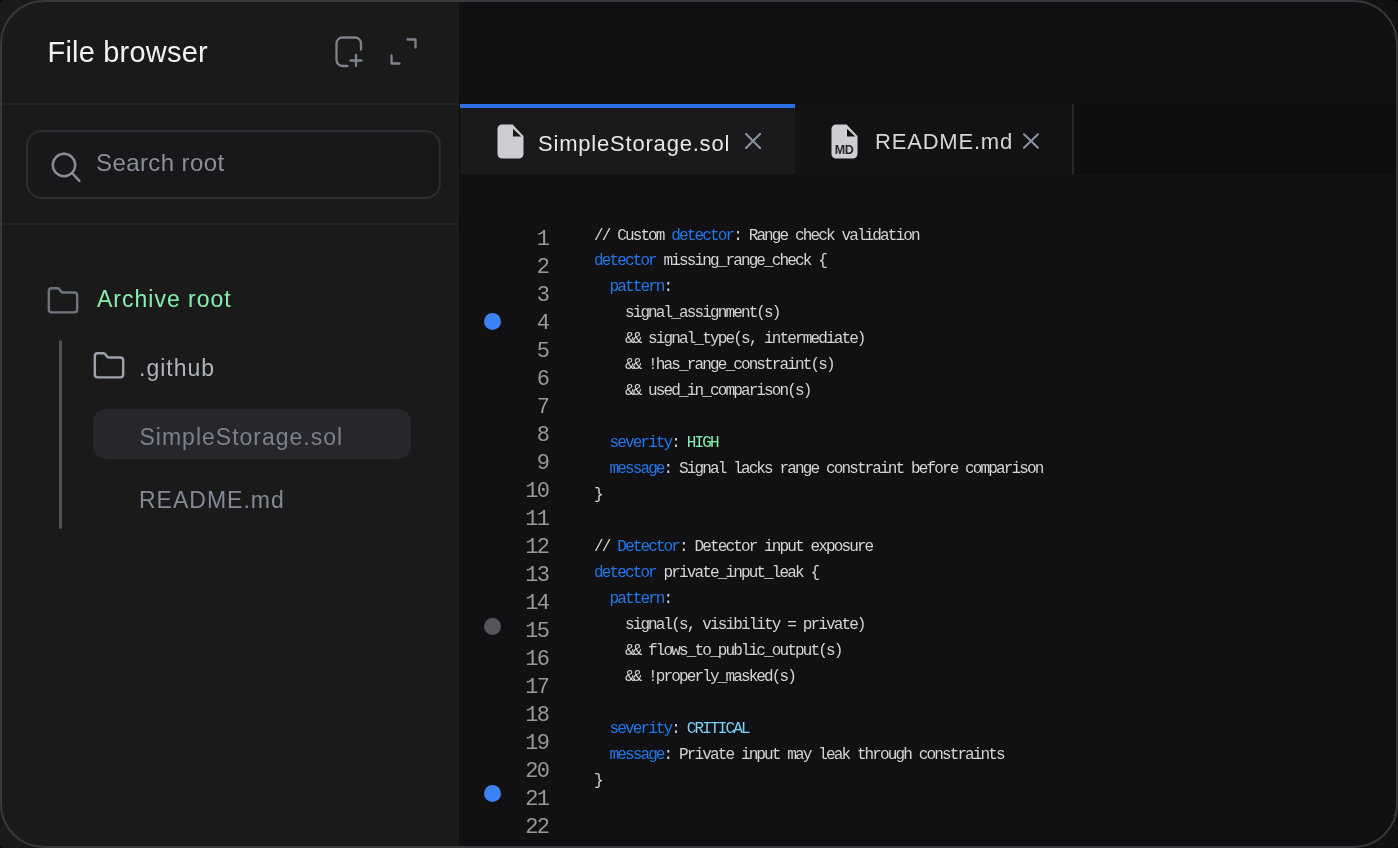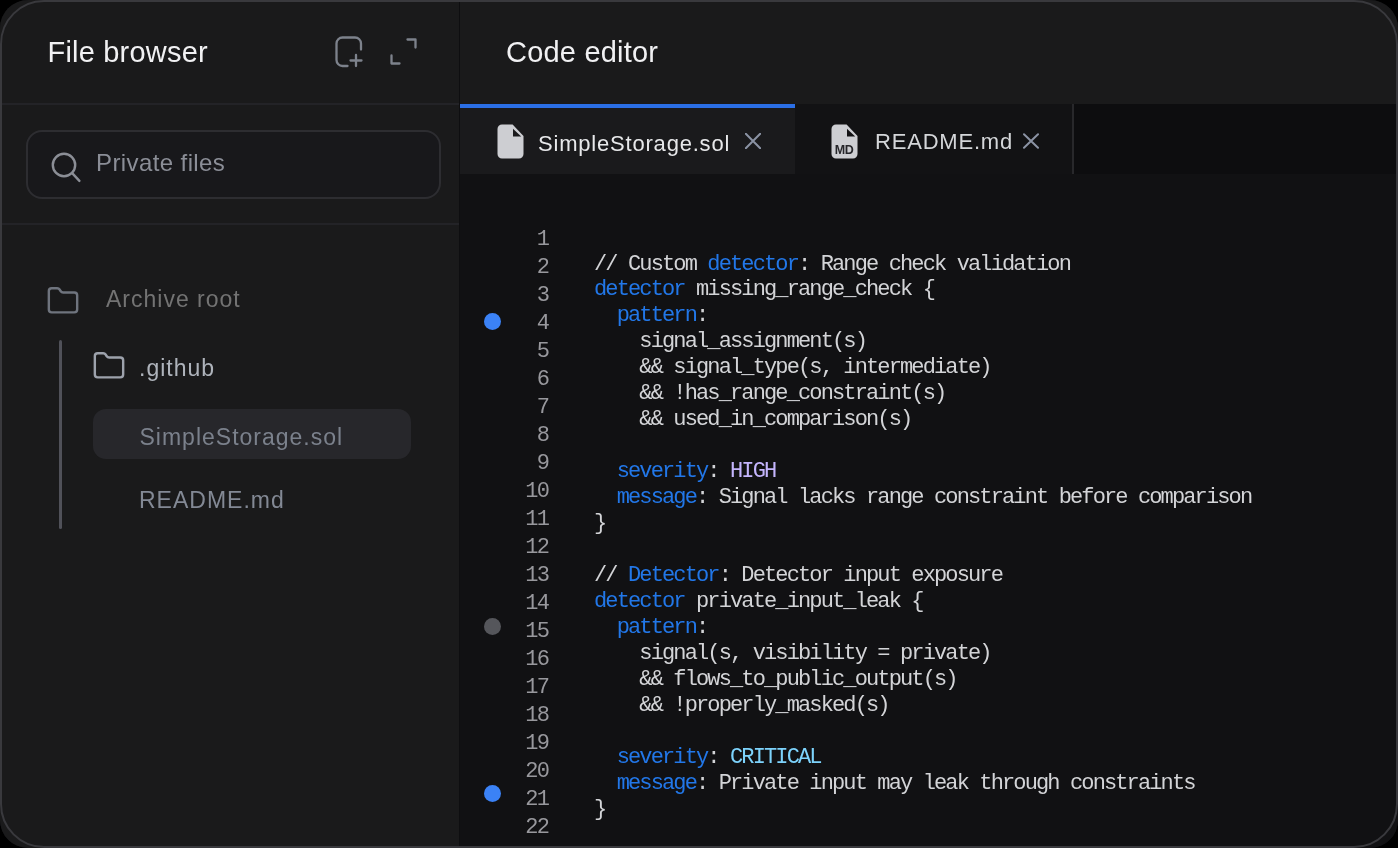--- a/index.html
+++ b/index.html
@@ -1,19 +1,19 @@
 <!DOCTYPE html>
 <html><head>
 <meta charset="utf-8">
 <style>
   * { margin:0; padding:0; box-sizing:border-box; }
   html,body { width:1398px; height:848px; background:#000; overflow:hidden; }
   body { font-family:"Liberation Sans", sans-serif; position:relative; }
   .card { position:absolute; left:0; top:0; width:1398px; height:848px;
-          border-radius:28px; background:#111113; overflow:hidden; }
+          border-radius:4px; background:#111113; overflow:hidden; }
   .cardborder { position:absolute; left:0; top:0; width:1398px; height:848px;
           border-radius:44px; border:2px solid #39393d; pointer-events:none; z-index:50; }
 
   
   .sidebar { position:absolute; left:0; top:0; width:459px; height:848px; background:#1a1a1b; }
   .sb-divider { position:absolute; left:0; width:459px; height:2px; background:#232327; }
   .vsep { position:absolute; left:459px; top:0; width:1px; height:848px; background:#0e0e10; z-index:5; }
 
   .panel-title { position:absolute; font-size:29px; line-height:29px; color:#f1f1f3; letter-spacing:0.2px; }
 
@@ -32,24 +32,24 @@
   .tab2 { position:absolute; left:335px; top:0; width:277px; height:70px; background:#121214; }
   .tabsep { position:absolute; left:612px; top:0; width:2px; height:70px; background:#28282b; }
   .tabrest { position:absolute; left:614px; top:0; width:324px; height:70px; background:#0d0d0f; }
   .tab-label { position:absolute; font-size:22px; line-height:22px; color:#e7e8ea; letter-spacing:0.8px; }
 
   .codearea { position:absolute; left:460px; top:174px; width:938px; height:674px; background:#111113; }
   .gutter { position:absolute; left:460px; top:0; width:88px; text-align:right;
             font-family:"Liberation Mono", monospace; font-size:22px; line-height:28px;
             color:#98989d; letter-spacing:-1.87px; white-space:pre; }
   .code { position:absolute; left:594px; top:0;
-          font-family:"Liberation Mono", monospace; font-size:22px; line-height:25.95px;
-          color:#d3d4d7; letter-spacing:-1.87px; white-space:pre;margin-top:28px; }
+          font-family:"Liberation Mono", monospace; font-size:16px; line-height:25.95px;
+          color:#d3d4d7; letter-spacing:-1.87px; white-space:pre; }
   .code .k { color:#2277e8; }
-  .code .o { color:#c4b5fd;font-family:Liberation Mono, monospace; }
+  .code .o { color:#86efac;font-family:Liberation Mono, monospace; }
   .code .p { color:#7dd3fc; }
   .dot { position:absolute; width:17px; height:17px; border-radius:50%; }
 
   svg { position:absolute; display:block; }
 </style>
 </head>
 <body>
 <div class="card">
 
   <div class="sidebar">
@@ -65,46 +65,43 @@
       <path d="M10.5 26.5 H2.5 V18.5" stroke="#7d828c" stroke-width="2.3" stroke-linecap="round" stroke-linejoin="round"></path>
     </svg>
 
     <div class="sb-divider" style="top:102.5px;"></div>
 
     <div class="searchbox"></div>
     <svg style="left:49.5px; top:151px;" width="32" height="32" viewBox="0 0 32 32" fill="none">
       <circle cx="14" cy="14" r="11.2" stroke="#8b8e96" stroke-width="2.4"></circle>
       <path d="M22.4 22.4 L29.4 29.9" stroke="#8b8e96" stroke-width="2.4" stroke-linecap="round"></path>
     </svg>
-    <div class="search-ph">Private files</div>
+    <div class="search-ph">Search root</div>
 
     <div class="sb-divider" style="top:223px;"></div>
 
     <svg style="left:46px; top:284px;" width="34" height="34" viewBox="0 0 24 24" fill="none">
       <path d="M20 20a2 2 0 0 0 2-2V8a2 2 0 0 0-2-2h-7.9a2 2 0 0 1-1.69-.9L9.6 3.9A2 2 0 0 0 7.93 3H4a2 2 0 0 0-2 2v13a2 2 0 0 0 2 2Z" stroke="#6f747e" stroke-width="1.7"></path>
     </svg>
-    <div class="tree-label" style="left:106px; top:288px; color:#737373;">Archive root</div>
+    <div class="tree-label" style="left:97px; top:288px; color:#86efac;">Archive root</div>
 
     <div class="guide"></div>
 
     <svg style="left:92px; top:349px;" width="34" height="34" viewBox="0 0 24 24" fill="none">
       <path d="M20 20a2 2 0 0 0 2-2V8a2 2 0 0 0-2-2h-7.9a2 2 0 0 1-1.69-.9L9.6 3.9A2 2 0 0 0 7.93 3H4a2 2 0 0 0-2 2v13a2 2 0 0 0 2 2Z" stroke="#9da2ac" stroke-width="1.7"></path>
     </svg>
     <div class="tree-label" style="left:139px; top:357px; color:#aeb3bb;text-align:center;">.github</div>
 
     <div class="pill"></div>
     <div class="tree-label" style="left:139.5px; top:426px; color:#7b818c;">SimpleStorage.sol</div>
 
     <div class="tree-label" style="left:139px; top:489px; color:#838995;">README.md</div>
   </div>
   <div class="vsep"></div>
 
-  <div class="rheader">
-    <div class="panel-title" style="left:46px; top:38px;">Code editor</div>
-  </div>
 
   <div class="tabrow">
     <div class="tabrest"></div>
     <div class="tab2"></div>
     <div class="tabsep"></div>
     <div class="tab1"></div>
 
     <svg style="left:37px; top:19.5px;" width="27" height="35" viewBox="0 0 27 35" fill="none">
       <path d="M5 0.5 H15.6 L26.5 11.9 V30 A4.5 4.5 0 0 1 22 34.5 H5 A4.5 4.5 0 0 1 0.5 30 V5 A4.5 4.5 0 0 1 5 0.5 Z" fill="#cdced2"></path>
       <path d="M16 4.8 V12.4 H24.2 Z" fill="#1a1a1c"></path>

